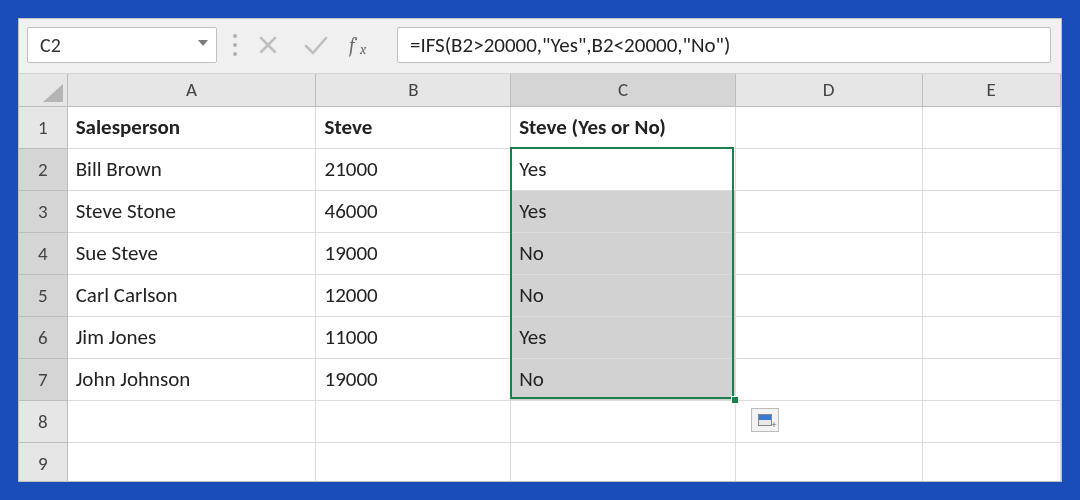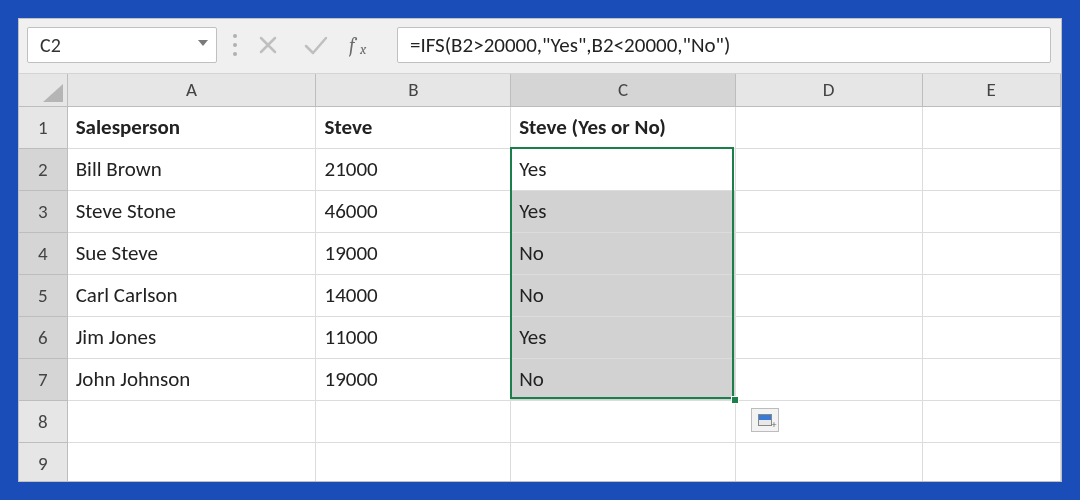--- a/index.html
+++ b/index.html
@@ -270,21 +270,21 @@
           <th class="row-head selected">4</th>
           <td class="cell">Sue Steve</td>
           <td class="cell">19000</td>
           <td class="cell sel-c">No</td>
           <td class="cell"></td>
           <td class="cell"></td>
         </tr>
         <tr>
           <th class="row-head selected">5</th>
           <td class="cell">Carl Carlson</td>
-          <td class="cell">14000</td>
+          <td class="cell">12000</td>
           <td class="cell sel-c">No</td>
           <td class="cell"></td>
           <td class="cell"></td>
         </tr>
         <tr>
           <th class="row-head selected">6</th>
           <td class="cell">Jim Jones</td>
           <td class="cell">11000</td>
           <td class="cell sel-c">Yes</td>
           <td class="cell"></td>

